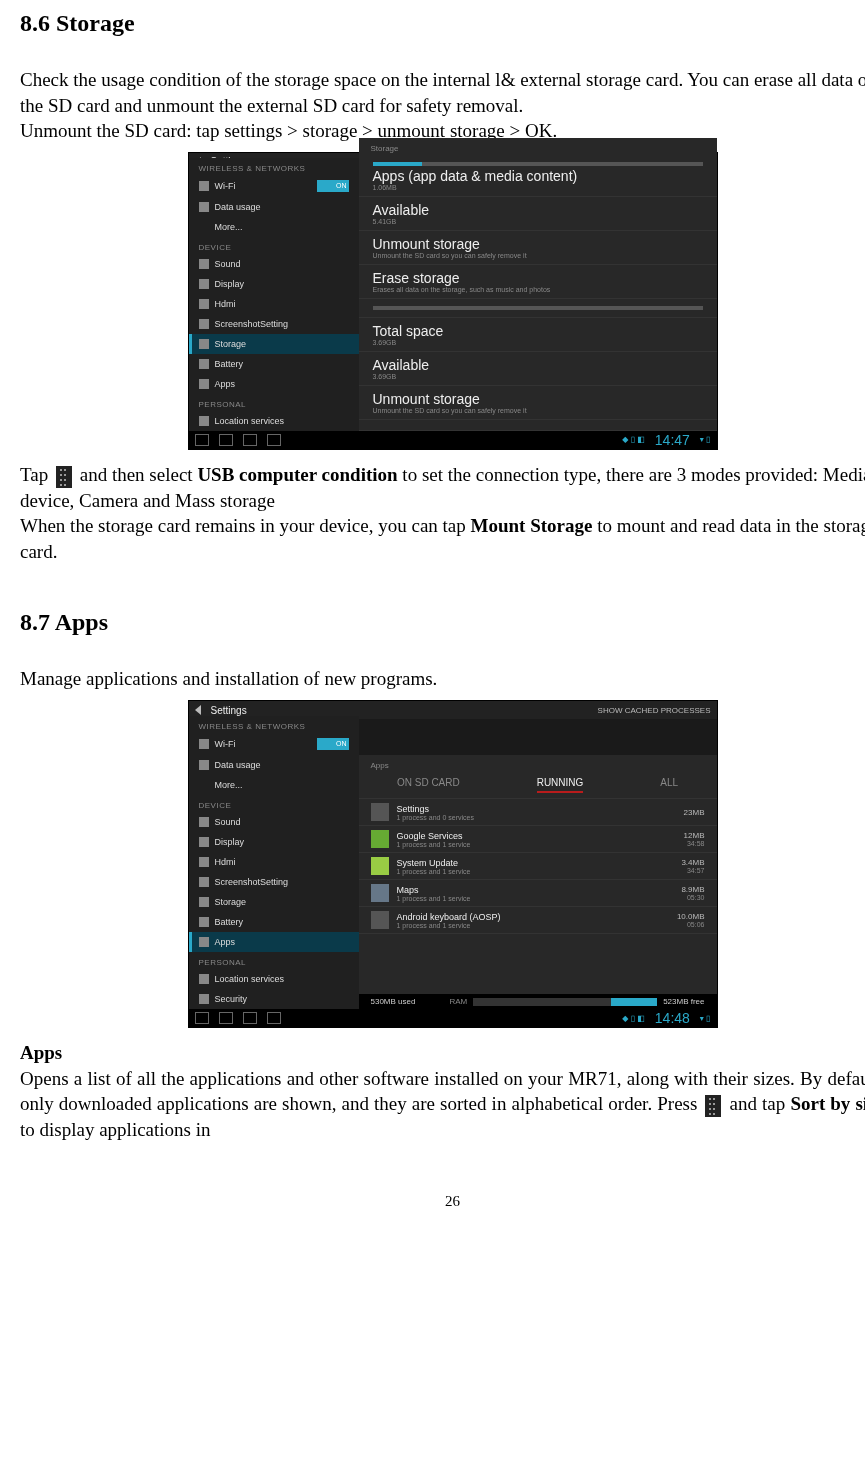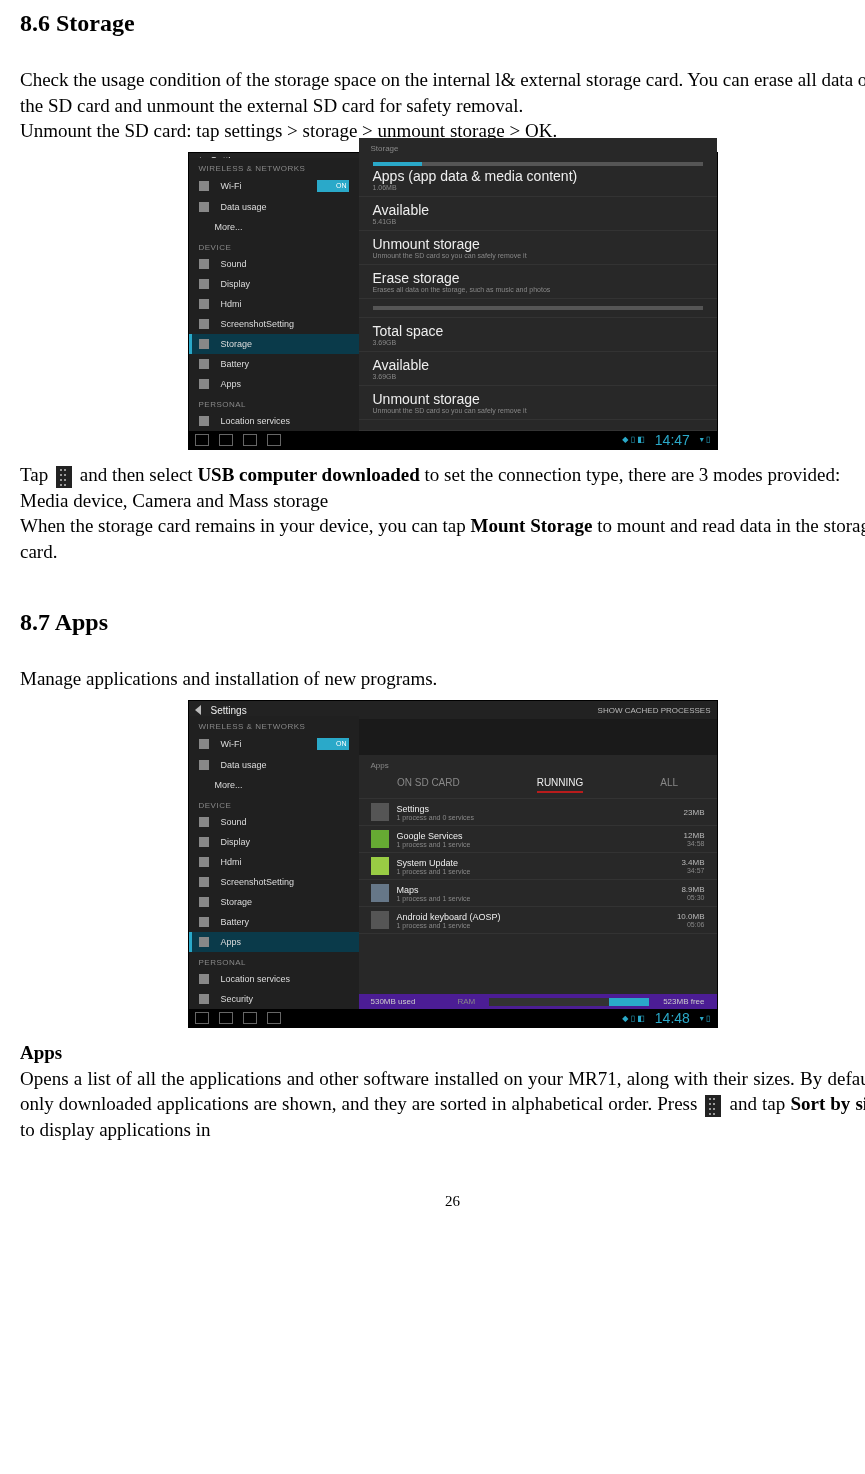--- a/index.html
+++ b/index.html
@@ -81,21 +81,21 @@
   }
   .side-header {
     color: #888;
     font-size: 8px;
     padding: 6px 10px 2px 10px;
     letter-spacing: 0.5px;
   }
   .side-item {
     display:flex;
     align-items:center;
-    gap:12px;
+    gap:6px;
     padding: 5px 10px;
     color:#ddd;
     font-size:9px;
     border-bottom: 0;
   }
   .side-item .ic {
     width:10px; height:10px; background:#888; display:inline-block;
   }
   .side-item.active { background:#0a3a4a; border-left:3px solid #2aa9c9; padding-left:7px; }
   .side-item .toggle {
@@ -122,22 +122,22 @@
   .app-row .aicon { width:18px; height:18px; background:#555; }
   .app-row .aicon.g { background:#6a3; }
   .app-row .aicon.b { background:#9c4; }
   .app-row .aicon.m { background:#678; }
   .app-row .ainfo { flex:1; }
   .app-row .ainfo .ti { color:#eee; font-size:9px; }
   .app-row .ainfo .sub { color:#888; font-size:7px; }
   .app-row .sz { text-align:right; font-size:8px; color:#bbb; }
   .app-row .sz .sub { font-size:7px; color:#888; }
   .rambar {
-    display:flex; align-items:center; padding:3px 12px; font-size:8px; gap:14px;
-    background:#4c1d95;
+    display:flex; align-items:center; padding:3px 12px; font-size:8px; gap:6px;
+    background:#000000;
   }
   .rambar .lbl { color:#888;margin-left:28px; }
   .rambar .rbar { flex:1; height:8px; background:#333; position:relative; }
   .rambar .rbar .fill { position:absolute; right:0; top:0; bottom:0; width:25%; background:#2aa9c9; }
   .bottombar {
     height:18px; background:#000; display:flex; align-items:center;
     padding:0 6px; gap:10px;
   }
   .bottombar .navic { width:12px; height:10px; border:1px solid #666; }
   .bottombar .spacer { flex:1; }
@@ -259,21 +259,21 @@
     <span class="navic"></span>
     <span class="navic"></span>
     <span class="spacer"></span>
     <span class="stat">◆ ▯ ◧</span>
     <span class="clock">14:47</span>
     <span class="stat">▾ ▯</span>
   </div>
 </div>
 
 <p>
-  <span>Tap </span><span class="inline-icon"></span><span> and then select </span><span class="bold">USB computer downloaded</span><span> to set the connection type, there are 3 modes provided: Media device, Camera and Mass storage</span>
+  <span>Tap </span><span class="inline-icon"></span><span> and then select </span><span class="bold">USB computer condition</span><span> to set the connection type, there are 3 modes provided: Media device, Camera and Mass storage</span>
 </p>
 <p>
   <span>When the storage card remains in your device, you can tap </span><span class="bold">Mount Storage</span><span> to mount and read data in the storage card.</span>
 </p>
 
 <h2 style="margin-top:45px;">8.7 Apps</h2>
 
 <p>Manage applications and installation of new programs.</p>
 
 <div class="shot">

